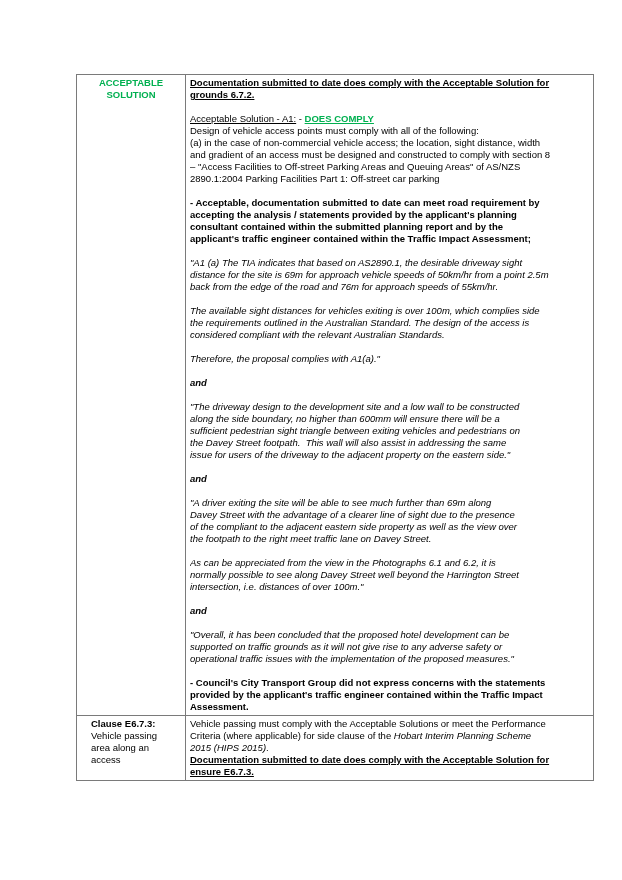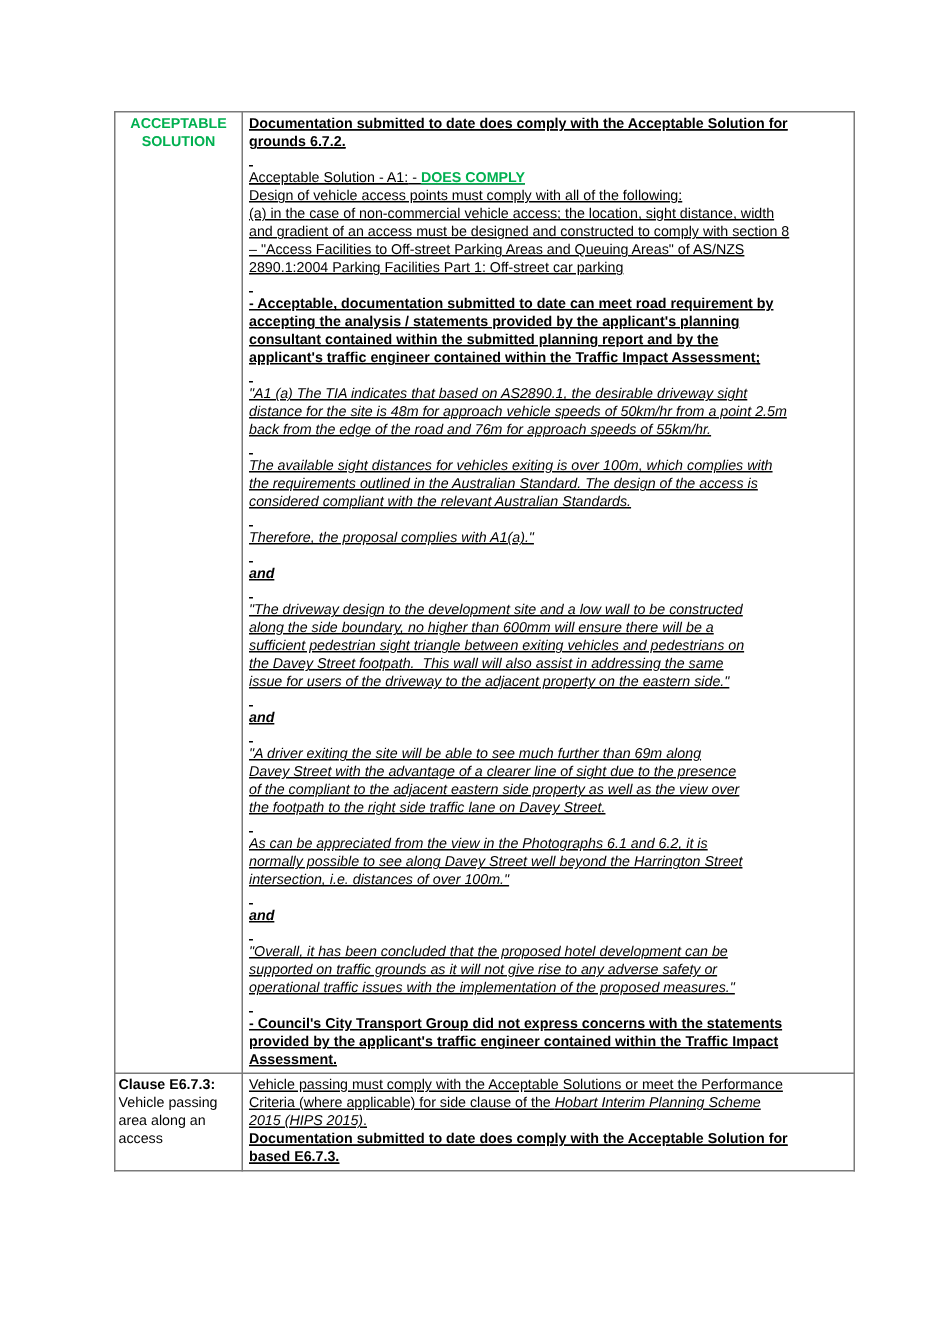--- a/index.html
+++ b/index.html
@@ -23,29 +23,28 @@
     table-layout: fixed;
   }
   table.doc-table td {
     border: 1px solid #7a7a7a;
     vertical-align: top;
     font-size: 9.5px;
     line-height: 12px;
   }
   td.label-cell {
     width: 80px;
-    padding: 2px 2px;
+    padding: 2px 14px;
   }
   td.label-cell.center {
     text-align: center;
   }
   td.content-cell {
     width: 399px;
     padding: 2px 4px;
-    text-decoration: underline;
   }
   .lines {
     width: 100%;
     overflow: hidden;
   }
   .line {
     white-space: pre;
     min-height: 12px;
   }
   .bold { font-weight: bold; }
@@ -77,43 +76,43 @@
               <div class="line"><span>and gradient of an access must be designed and constructed to comply with section 8</span></div>
               <div class="line"><span>– "Access Facilities to Off-street Parking Areas and Queuing Areas" of AS/NZS</span></div>
               <div class="line"><span>2890.1:2004 Parking Facilities Part 1: Off-street car parking</span></div>
               <div class="line">&nbsp;</div>
               <div class="line"><span class="bold">- Acceptable, documentation submitted to date can meet road requirement by</span></div>
               <div class="line"><span class="bold">accepting the analysis / statements provided by the applicant's planning</span></div>
               <div class="line"><span class="bold">consultant contained within the submitted planning report and by the</span></div>
               <div class="line"><span class="bold">applicant's traffic engineer contained within the Traffic Impact Assessment;</span></div>
               <div class="line">&nbsp;</div>
               <div class="line"><span class="italic">"A1 (a) The TIA indicates that based on AS2890.1, the desirable driveway sight</span></div>
-              <div class="line"><span class="italic">distance for the site is 48m for approach vehicle speeds of 50km/hr from a point 2.5m</span></div>
+              <div class="line"><span class="italic">distance for the site is 69m for approach vehicle speeds of 50km/hr from a point 2.5m</span></div>
               <div class="line"><span class="italic">back from the edge of the road and 76m for approach speeds of 55km/hr.</span></div>
               <div class="line">&nbsp;</div>
-              <div class="line"><span class="italic">The available sight distances for vehicles exiting is over 100m, which complies with</span></div>
+              <div class="line"><span class="italic">The available sight distances for vehicles exiting is over 100m, which complies side</span></div>
               <div class="line"><span class="italic">the requirements outlined in the Australian Standard. The design of the access is</span></div>
               <div class="line"><span class="italic">considered compliant with the relevant Australian Standards.</span></div>
               <div class="line">&nbsp;</div>
               <div class="line"><span class="italic">Therefore, the proposal complies with A1(a)."</span></div>
               <div class="line">&nbsp;</div>
               <div class="line"><span class="bold italic">and</span></div>
               <div class="line">&nbsp;</div>
               <div class="line"><span class="italic">"The driveway design to the development site and a low wall to be constructed</span></div>
               <div class="line"><span class="italic">along the side boundary, no higher than 600mm will ensure there will be a</span></div>
               <div class="line"><span class="italic">sufficient pedestrian sight triangle between exiting vehicles and pedestrians on</span></div>
               <div class="line"><span class="italic">the Davey Street footpath.  This wall will also assist in addressing the same</span></div>
               <div class="line"><span class="italic">issue for users of the driveway to the adjacent property on the eastern side."</span></div>
               <div class="line">&nbsp;</div>
               <div class="line"><span class="bold italic">and</span></div>
               <div class="line">&nbsp;</div>
               <div class="line"><span class="italic">"A driver exiting the site will be able to see much further than 69m along</span></div>
               <div class="line"><span class="italic">Davey Street with the advantage of a clearer line of sight due to the presence</span></div>
               <div class="line"><span class="italic">of the compliant to the adjacent eastern side property as well as the view over</span></div>
-              <div class="line"><span class="italic">the footpath to the right side traffic lane on Davey Street.</span></div>
+              <div class="line"><span class="italic">the footpath to the right meet traffic lane on Davey Street.</span></div>
               <div class="line">&nbsp;</div>
               <div class="line"><span class="italic">As can be appreciated from the view in the Photographs 6.1 and 6.2, it is</span></div>
               <div class="line"><span class="italic">normally possible to see along Davey Street well beyond the Harrington Street</span></div>
               <div class="line"><span class="italic">intersection, i.e. distances of over 100m."</span></div>
               <div class="line">&nbsp;</div>
               <div class="line"><span class="bold italic">and</span></div>
               <div class="line">&nbsp;</div>
               <div class="line"><span class="italic">"Overall, it has been concluded that the proposed hotel development can be</span></div>
               <div class="line"><span class="italic">supported on traffic grounds as it will not give rise to any adverse safety or</span></div>
               <div class="line"><span class="italic">operational traffic issues with the implementation of the proposed measures."</span></div>
@@ -132,19 +131,19 @@
               <div class="line"><span>area along an</span></div>
               <div class="line"><span>access</span></div>
             </div>
       </td>
       <td class="content-cell">
         <div class="lines">
               <div class="line"><span>Vehicle passing must comply with the Acceptable Solutions or meet the Performance</span></div>
               <div class="line"><span>Criteria (where applicable) for side clause of the </span><span class="italic">Hobart Interim Planning Scheme</span></div>
               <div class="line"><span class="italic">2015 (HIPS 2015)</span><span>.</span></div>
               <div class="line"><span class="bold underline">Documentation submitted to date does comply with the Acceptable Solution for</span></div>
-              <div class="line"><span class="bold underline">based E6.7.3.</span></div>
+              <div class="line"><span class="bold underline">ensure E6.7.3.</span></div>
             </div>
       </td>
     </tr>
   </tbody>
     </table>
 </div>
 
 </body></html>

